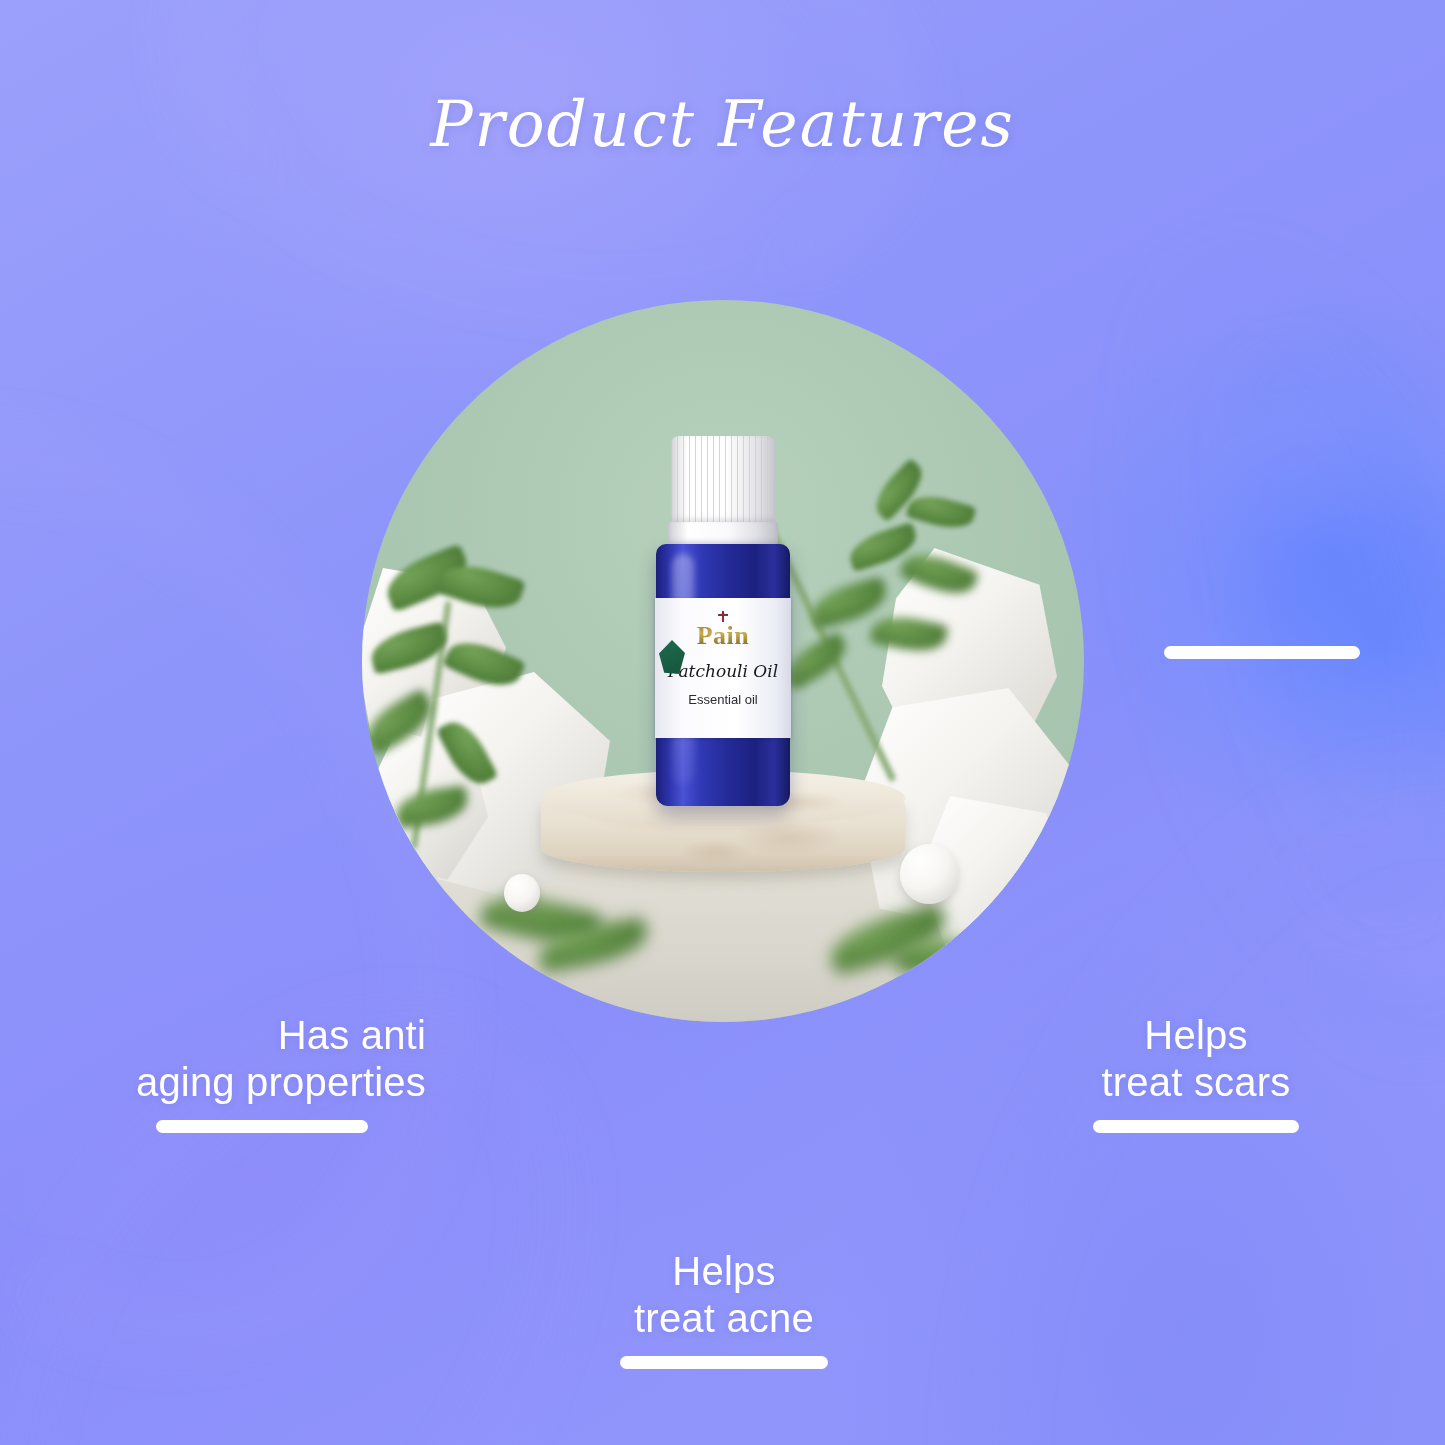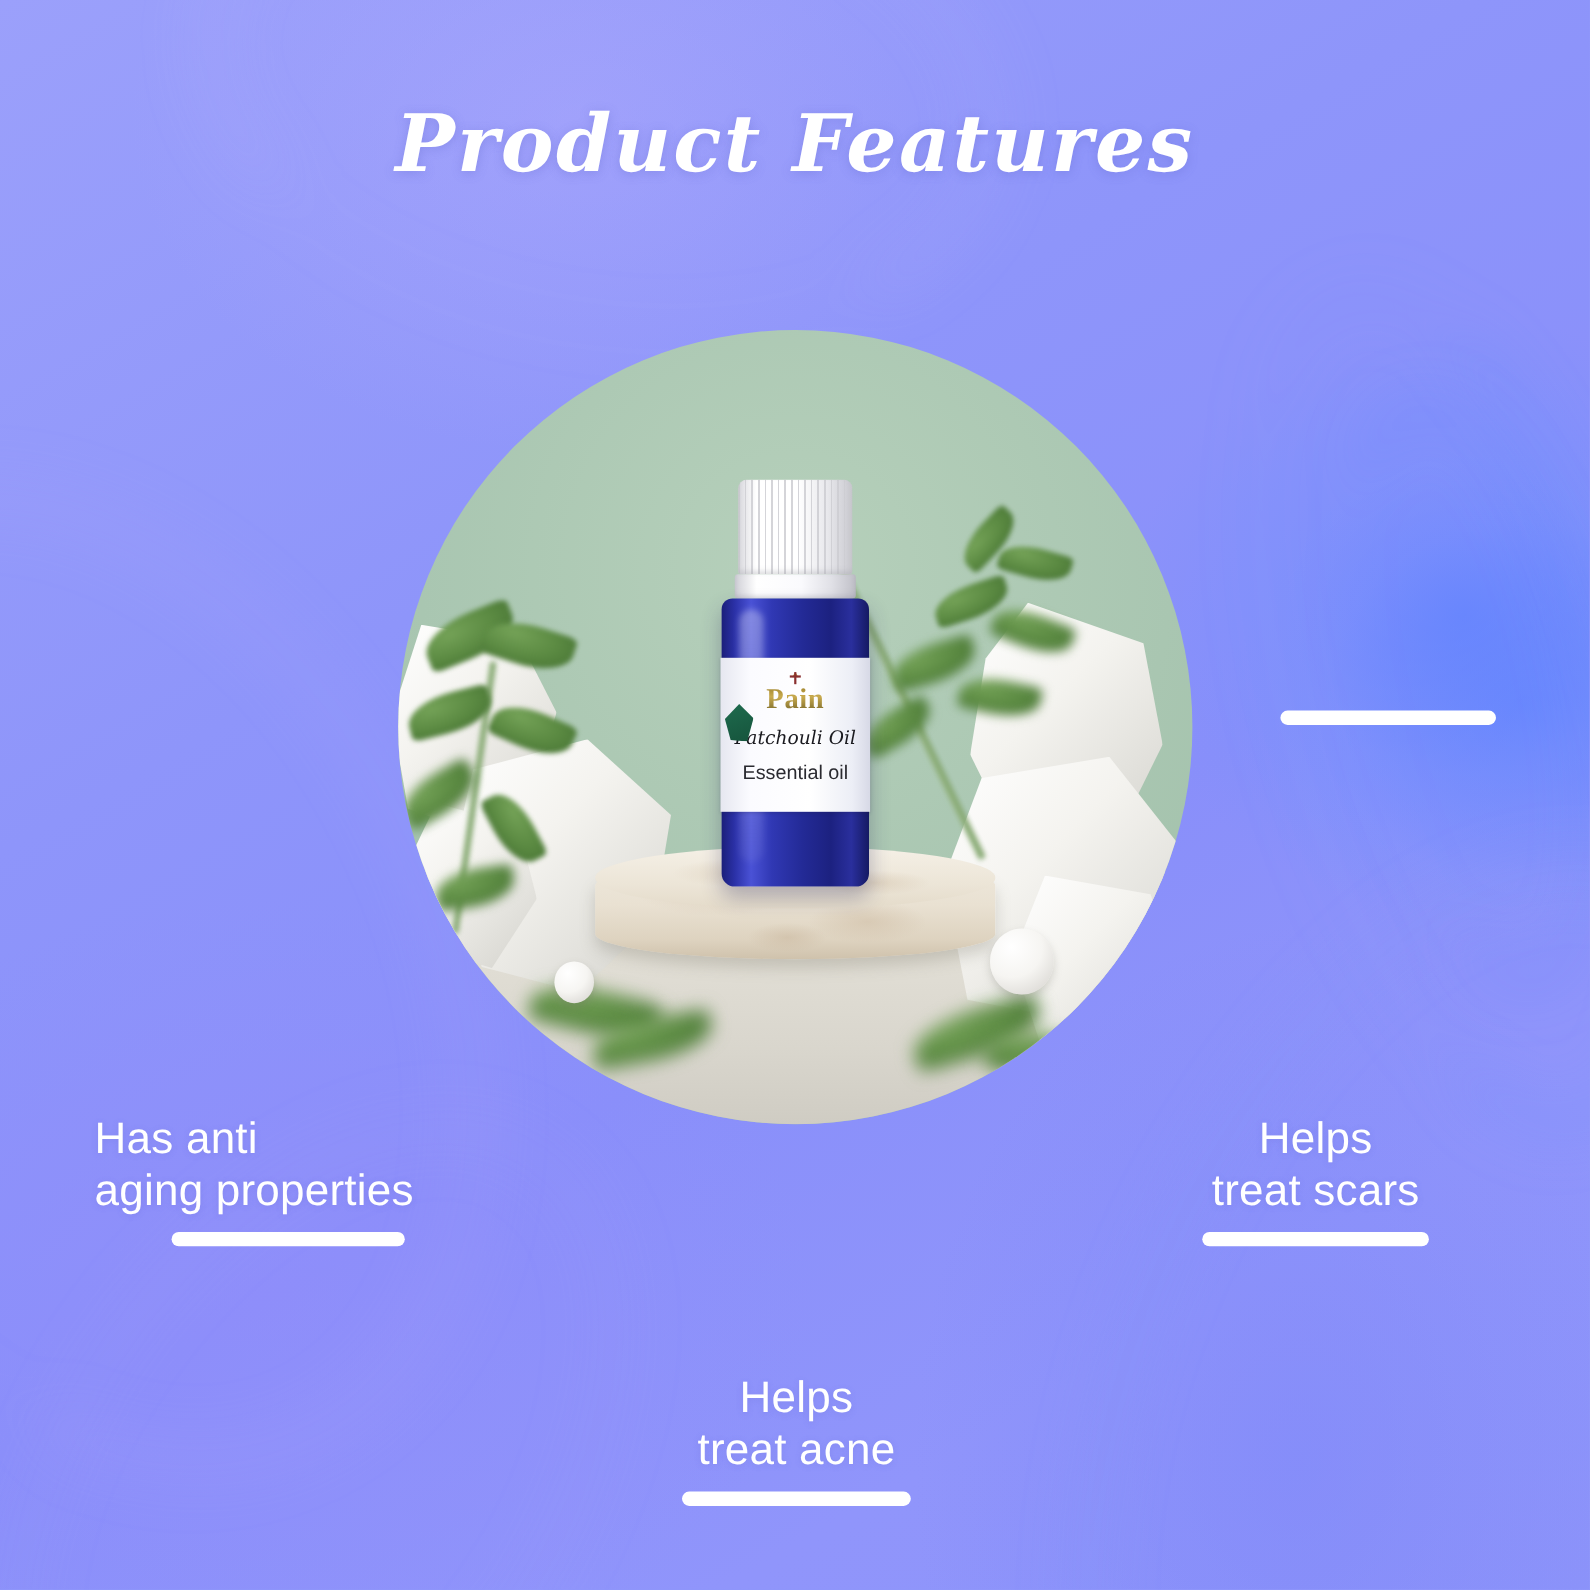--- a/index.html
+++ b/index.html
@@ -80,22 +80,22 @@
 
   
   .title {
     position: absolute;
     left: 0; right: 0;
     top: 92px;
     text-align: center;
     color: #ffffff;
     font-family: "DejaVu Serif", serif;
     font-style: italic;
-    font-weight: 700;
-    font-size: 72px;
+    font-weight: 400;
+    font-size: 63px;
     letter-spacing: 2px;
     line-height: 1.05;
     text-shadow: 0 2px 10px rgba(90,95,200,0.30);
     white-space: nowrap;
   }
 
   
   .product-circle {
     position: absolute;
     left: 362px;
@@ -311,21 +311,21 @@
   .product-name {
     font-family: "DejaVu Serif", serif;
     font-style: italic;
     font-size: 17px;
     color: #1a1a1f;
     margin-top: 14px;
     line-height: 1;
   }
   .product-sub {
     font-family: "Liberation Sans", sans-serif;
-    font-size: 18px;
+    font-size: 13px;
     color: #2a2a30;
     margin-top: 13px;
     line-height: 1;
   }
 
   
   .feature { position: absolute; }
   .feature .f-text {
     color: #ffffff;
     font-size: 40px;
@@ -341,21 +341,21 @@
     background: #ffffff;
     margin-top: 14px;
   }
 
   .f-scalp       { left: 62px;   top: 632px;  width: 270px; text-align: center; }
   .f-scalp .f-bar{ width: 200px; margin-left: 22px; }
 
   .f-pain        { left: 1164px; top: 632px;  width: 196px; text-align: center; }
   .f-pain .f-bar { width: 196px; }
 
-  .f-anti        { left: 86px;   top: 1012px; width: 340px; text-align: left; }
+  .f-anti        { left: 86px;   top: 1012px; width: 340px; text-align: right; }
   .f-anti .f-bar { width: 212px; margin-left: 70px; }
 
   .f-scars       { left: 1086px; top: 1012px; width: 220px; text-align: center; }
   .f-scars .f-bar{ width: 206px; margin-left: 7px; }
 
   .f-acne        { left: 612px;  top: 1248px; width: 224px; text-align: center; }
   .f-acne .f-bar { width: 208px; margin-left: 8px; }
 </style>
 </head>
 <body>

